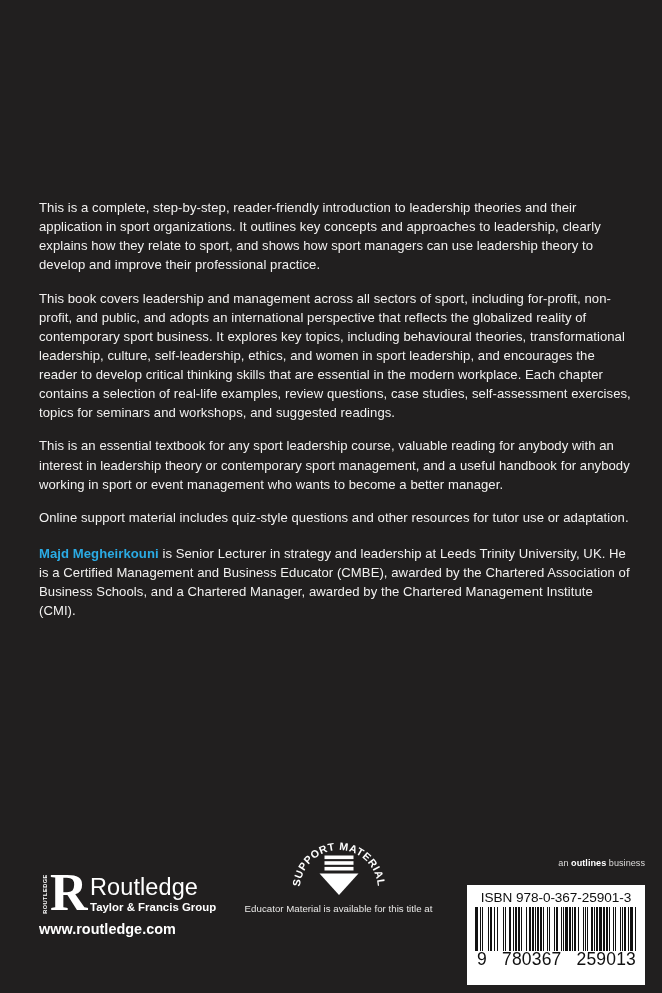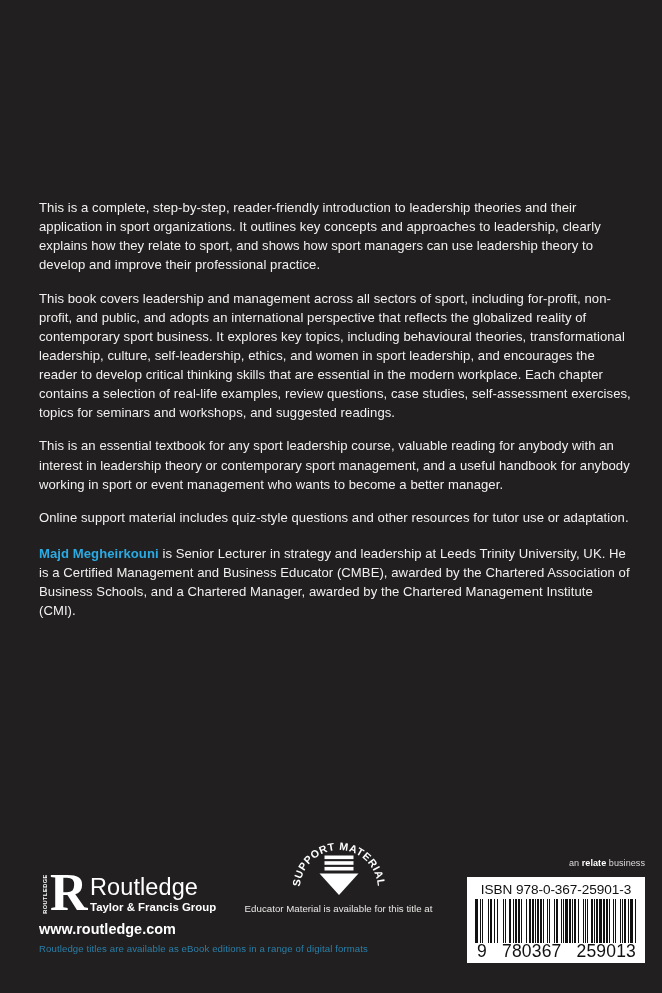--- a/index.html
+++ b/index.html
@@ -192,24 +192,24 @@
     color:#dddcdb;
     text-align:right;
     padding-right:2px;
     letter-spacing:0.004em;
     line-height:12px;
   }
 
   .informa b { color:#ffffff; font-weight:bold; }
 
   .barcode-card {
-    margin-top:8px;
+    margin-top:16px;
     width:178px;
     background:#ffffff;
-    padding:4px 8px 2px 8px;
+    padding:4px 8px 16px 8px;
   }
 
   .isbn-text {
     font-size:13.6px;
     color:#111111;
     text-align:center;
     letter-spacing:-0.005em;
     line-height:17px;
     font-family:"Liberation Sans", sans-serif;
     white-space:nowrap;
@@ -264,21 +264,20 @@
         <div class="rt-r">R</div>
       </div>
       <div class="rt-words">
         <div class="rt-name">Routledge</div>
         <div class="rt-sub">Taylor &amp; Francis Group</div>
       </div>
     </div>
     <div class="rt-url">www.routledge.com</div>
   </div>
 
-  <div class="ebook-line">Routledge titles are available as eBook editions in a range of digital formats</div>
 
   <div class="support-block">
     <div class="support-badge">
       <svg width="96" height="66" viewBox="0 0 96 66">
         <defs>
           <path id="arcpath" d="M 9,57 A 39,39 0 0 1 87,57"></path>
         </defs>
         <text font-family="Liberation Sans, sans-serif" font-size="10.6" font-weight="bold" fill="#ffffff" letter-spacing="0.6">
           <textPath href="#arcpath" startOffset="50%" text-anchor="middle">SUPPORT MATERIAL</textPath>
         </text>
@@ -287,21 +286,21 @@
           <rect x="33.5" y="29.2" width="29" height="3.6"></rect>
           <rect x="33.5" y="34.9" width="29" height="3.6"></rect>
           <path d="M 28.5,41.5 L 67.5,41.5 L 48,63 Z"></path>
         </g>
       </svg>
     </div>
     <div class="support-cap1">Educator Material is available for this title at</div>
   </div>
 
   <div class="isbn-block">
-    <div class="informa"><span>an </span><b>relate</b><span> business</span></div>
+    <div class="informa"><span>an </span><b>outlines</b><span> business</span></div>
     <div class="barcode-card">
       <div class="isbn-text">ISBN 978-0-367-25901-3</div>
       <div class="bars" id="bars">
           <i style="flex: 3 0 0px; background: rgb(17, 17, 17);"></i>
           <i style="flex: 1 0 0px; background: rgb(255, 255, 255);"></i>
           <i style="flex: 1 0 0px; background: rgb(17, 17, 17);"></i>
           <i style="flex: 1 0 0px; background: rgb(255, 255, 255);"></i>
           <i style="flex: 1 0 0px; background: rgb(17, 17, 17);"></i>
           <i style="flex: 4 0 0px; background: rgb(255, 255, 255);"></i>
           <i style="flex: 1 0 0px; background: rgb(17, 17, 17);"></i>

